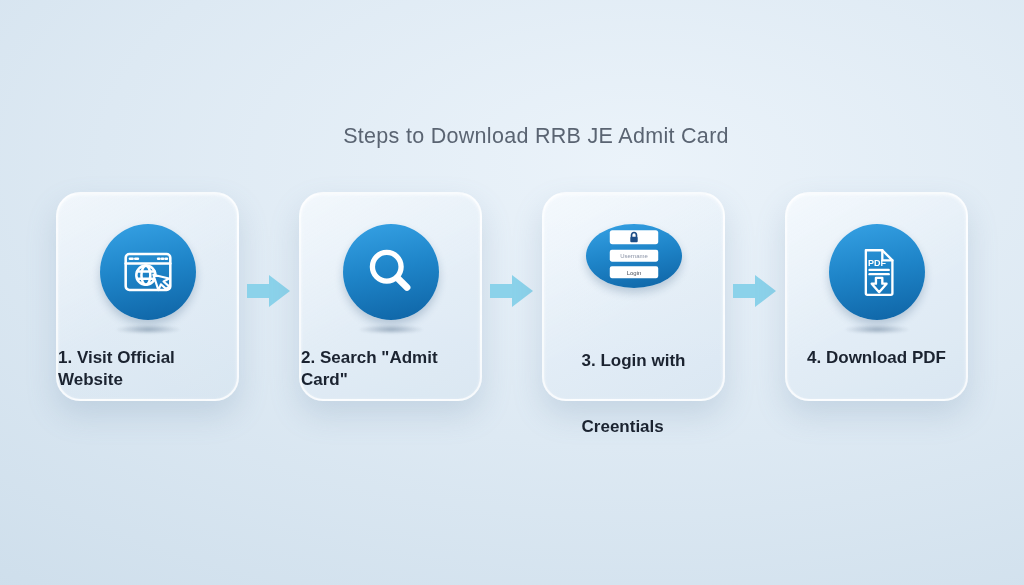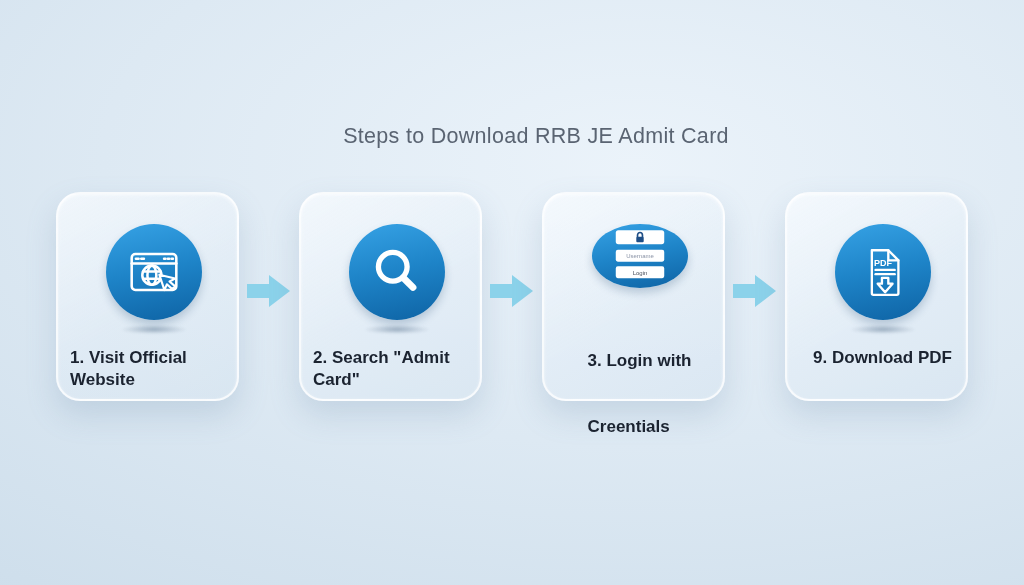--- a/index.html
+++ b/index.html
@@ -28,21 +28,20 @@
     width: 183px; height: 209px;
     box-sizing: border-box;
     border-radius: 24px;
     background: linear-gradient(150deg, rgba(249,252,255,0.72) 0%, rgba(228,238,247,0.55) 55%, rgba(214,228,240,0.55) 100%);
     border: 2px solid rgba(255,255,255,0.78);
     box-shadow: 0 14px 30px rgba(105,135,168,0.22), inset 0 1px 3px rgba(255,255,255,0.65);
     display: flex;
     flex-direction: column;
     align-items: center;
     padding-top: 30px;
-    padding-left: 12px;
   }
   .circle {
     width: 96px; height: 96px;
     border-radius: 50%;
     display: flex; align-items: center; justify-content: center;
     background: linear-gradient(168deg, #36a2e5 0%, #1e84c8 48%, #0e63a4 100%);
     box-shadow: 0 5px 9px rgba(25,65,105,0.22);
   }
   .circle-shadow {
     width: 66px; height: 9px;
@@ -147,17 +146,17 @@
         <svg width="68" height="68" viewBox="0 0 64 64" fill="none" stroke="#ffffff" stroke-width="2.2" stroke-linecap="round" stroke-linejoin="round">
           <path d="M21.5 11.5 h15.5 l9.5 9.5 v31 a1.5 1.5 0 0 1 -1.5 1.5 h-22 a1.5 1.5 0 0 1 -1.5 -1.5 z"></path>
           <path d="M37 11.5 v9.5 h9.5"></path>
           <text x="23.5" y="26" font-size="8.5" font-weight="bold" fill="#ffffff" stroke="none" font-family="Liberation Sans, sans-serif">PDF</text>
           <line x1="25" y1="30" x2="43" y2="30"></line>
           <line x1="25" y1="34" x2="43" y2="34"></line>
           <path d="M31 37.5 h6 v5.5 h4 l-7 8 -7 -8 h4 z"></path>
         </svg>
       </div>
       <div class="circle-shadow"></div>
-      <div class="step-label">9. Download PDF</div>
+      <div class="step-label">4. Download PDF</div>
     </div>
 
   </div>
 </div>
 
 </body></html>

